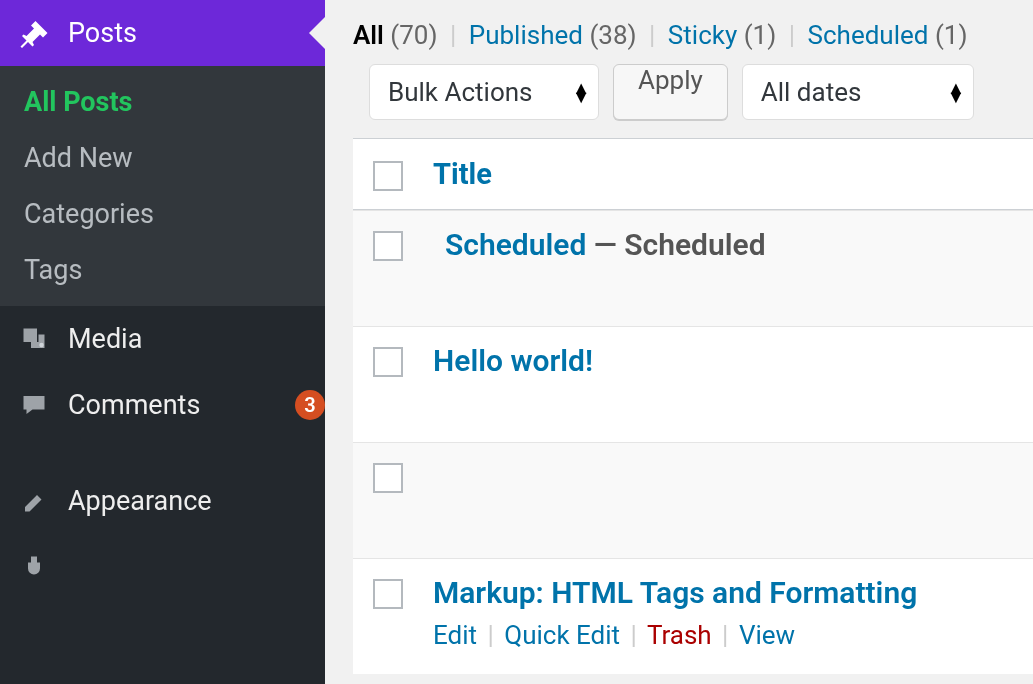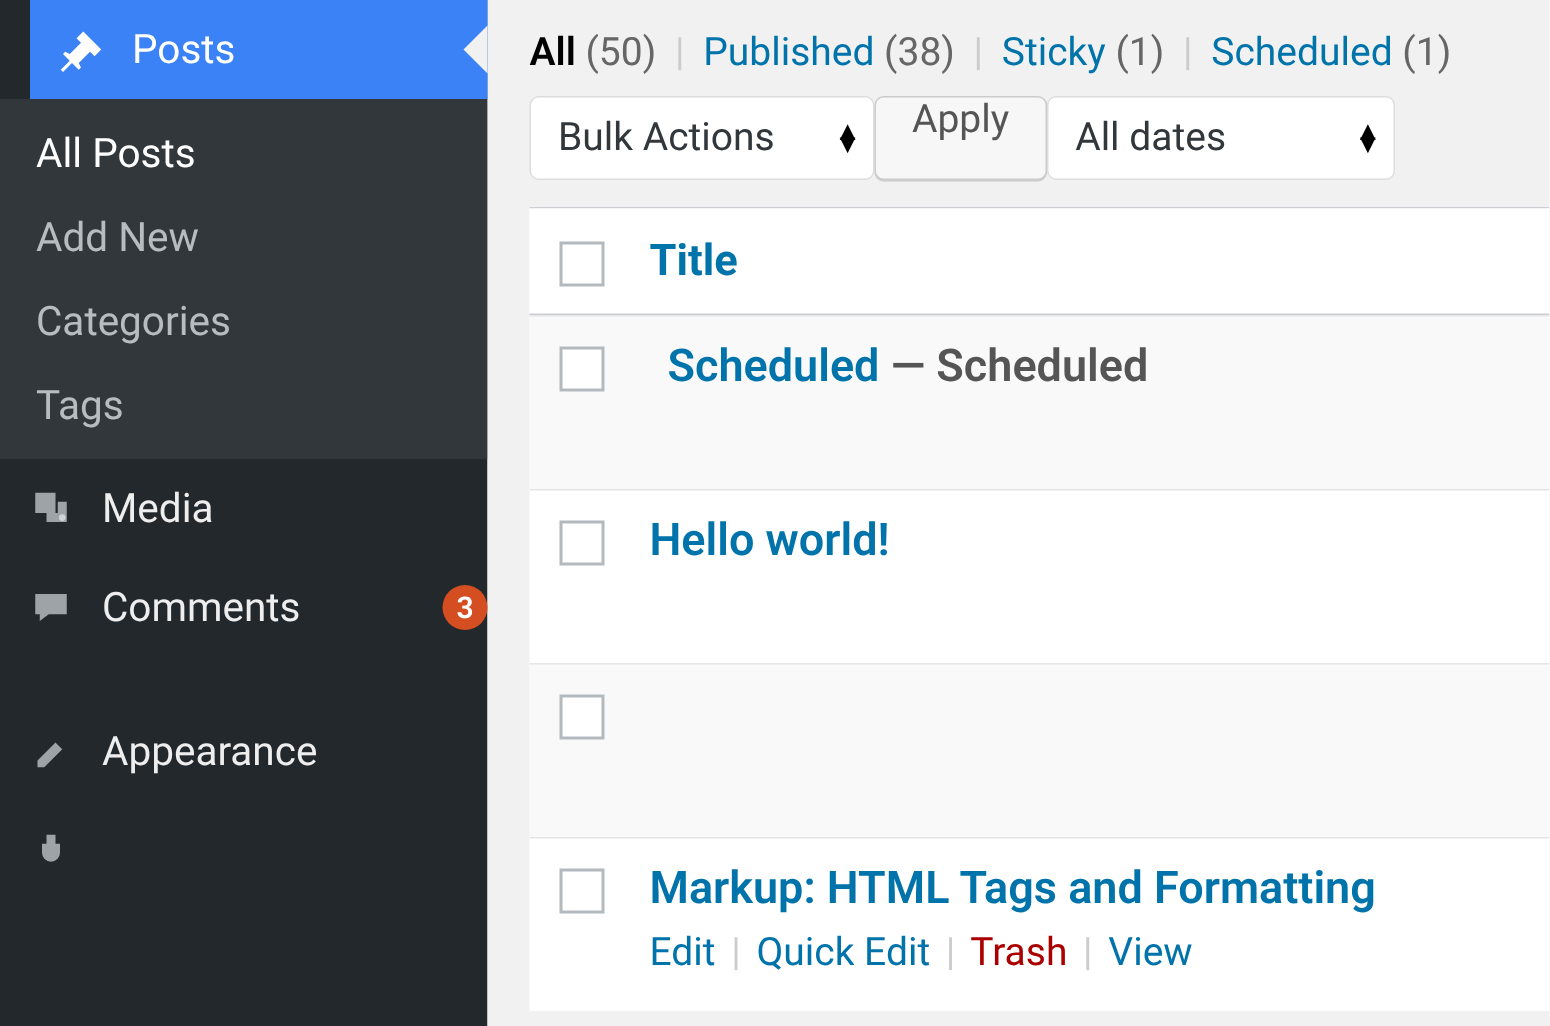--- a/index.html
+++ b/index.html
@@ -23,23 +23,22 @@
       display: flex;
       align-items: center;
       height: 66px;
       padding-left: 18px;
       color: #eee;
       font-size: 27px;
       cursor: pointer;
       position: relative;
     }
     .nav-item.active {
-      background: #3b82f6;
+      background: #6d28d9;
       color: #fff;
-      margin-left: 20px;
     }
     .nav-item.active::after {
       content: "";
       position: absolute;
       right: 0;
       top: 50%;
       transform: translateY(-50%);
       width: 0; height: 0;
       border-top: 16px solid transparent;
       border-bottom: 16px solid transparent;
@@ -61,22 +60,22 @@
       background: #32373c;
       padding: 8px 0;
     }
     .sub-item {
       padding: 12px 24px;
       color: rgba(240,245,250,0.7);
       font-size: 27px;
       cursor: pointer;
     }
     .sub-item.current {
-      color: #ffffff;
-      font-weight: 400;
+      color: #22c55e;
+      font-weight: 700;
     }
     .badge {
       display: inline-flex;
       align-items: center;
       justify-content: center;
       min-width: 30px;
       height: 30px;
       border-radius: 15px;
       background: #d54e21;
       color: #fff;
@@ -101,21 +100,23 @@
       font-size: 26px;
       color: #666;
     }
     .filter-tabs .filter-link { color: #0073aa; cursor: pointer; }
     .filter-tabs .filter-link.current { color: #000; font-weight: 600; }
     .filter-tabs .count { color: #666; }
     .filter-tabs .sep { color: #ccc; padding: 0 6px; }
 
     .controls {
       display: flex;
+      gap: 14px;
       padding: 0 0 18px 28px;
+      margin-left: 16px;
     }
     .select {
       height: 56px;
       background: #fff;
       border: 1px solid #ddd;
       border-radius: 6px;
       font-size: 26px;
       padding: 0 40px 0 18px;
       color: #32373c;
       display: flex;
@@ -250,21 +251,21 @@
           <path d="M8 3v4H6v4a4 4 0 008 0V7h-2V3h-2v4h-0V3z M10 15v3"></path>
         </svg>
     </span>
   </div>
 </nav>
 
 <main class="main">
 
   <div class="filter-tabs">
     <span class="filter-link current">All</span>
-    <span class="count">(50)</span>
+    <span class="count">(70)</span>
     <span class="sep">|</span>
     <span class="filter-link">Published</span>
     <span class="count">(38)</span>
     <span class="sep">|</span>
     <span class="filter-link">Sticky</span>
     <span class="count">(1)</span>
     <span class="sep">|</span>
     <span class="filter-link">Scheduled</span>
     <span class="count">(1)</span>
   </div>

